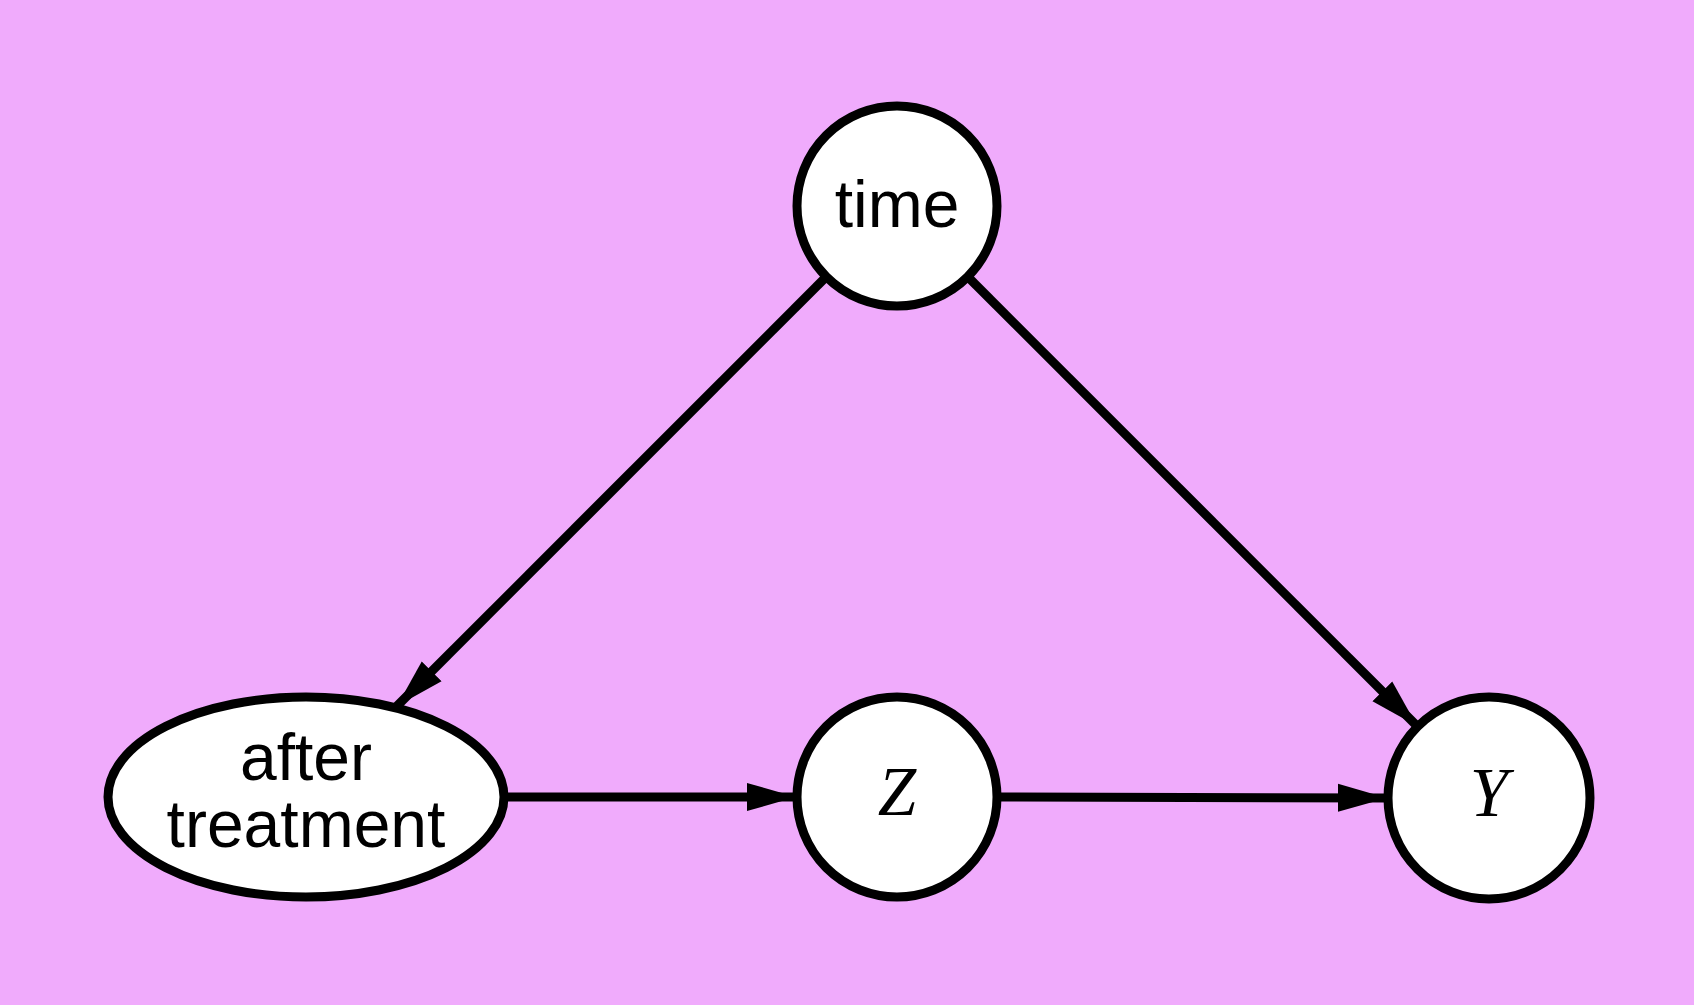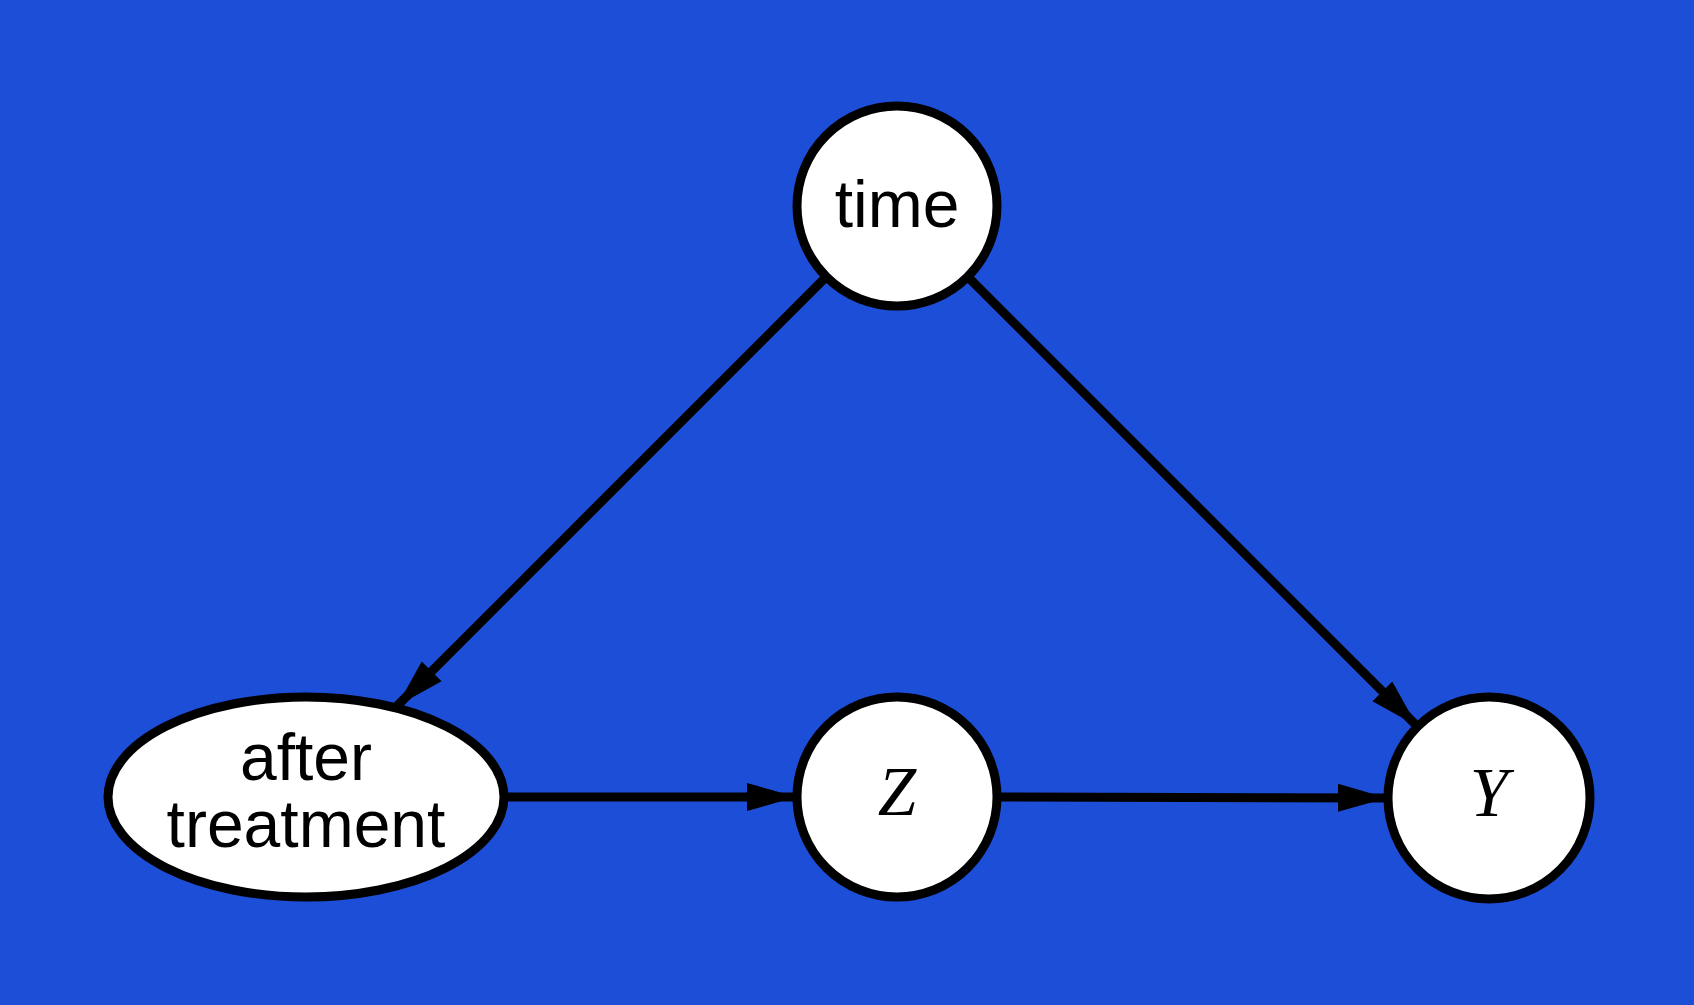--- a/index.html
+++ b/index.html
@@ -6,21 +6,21 @@
     margin: 0;
     padding: 0;
     background: #ffffff;
     width: 1694px;
     height: 1005px;
     overflow: hidden;
   }
   .canvas-wrap {
     width: 1694px;
     height: 1005px;
-    background: #1d4ed8;
+    background: #f0abfc;
   }
   svg { display: block; }
   .edge {
     stroke: #000000;
     stroke-width: 9;
     fill: none;
   }
   .node-shape {
     fill: #ffffff;
     stroke: #000000;

